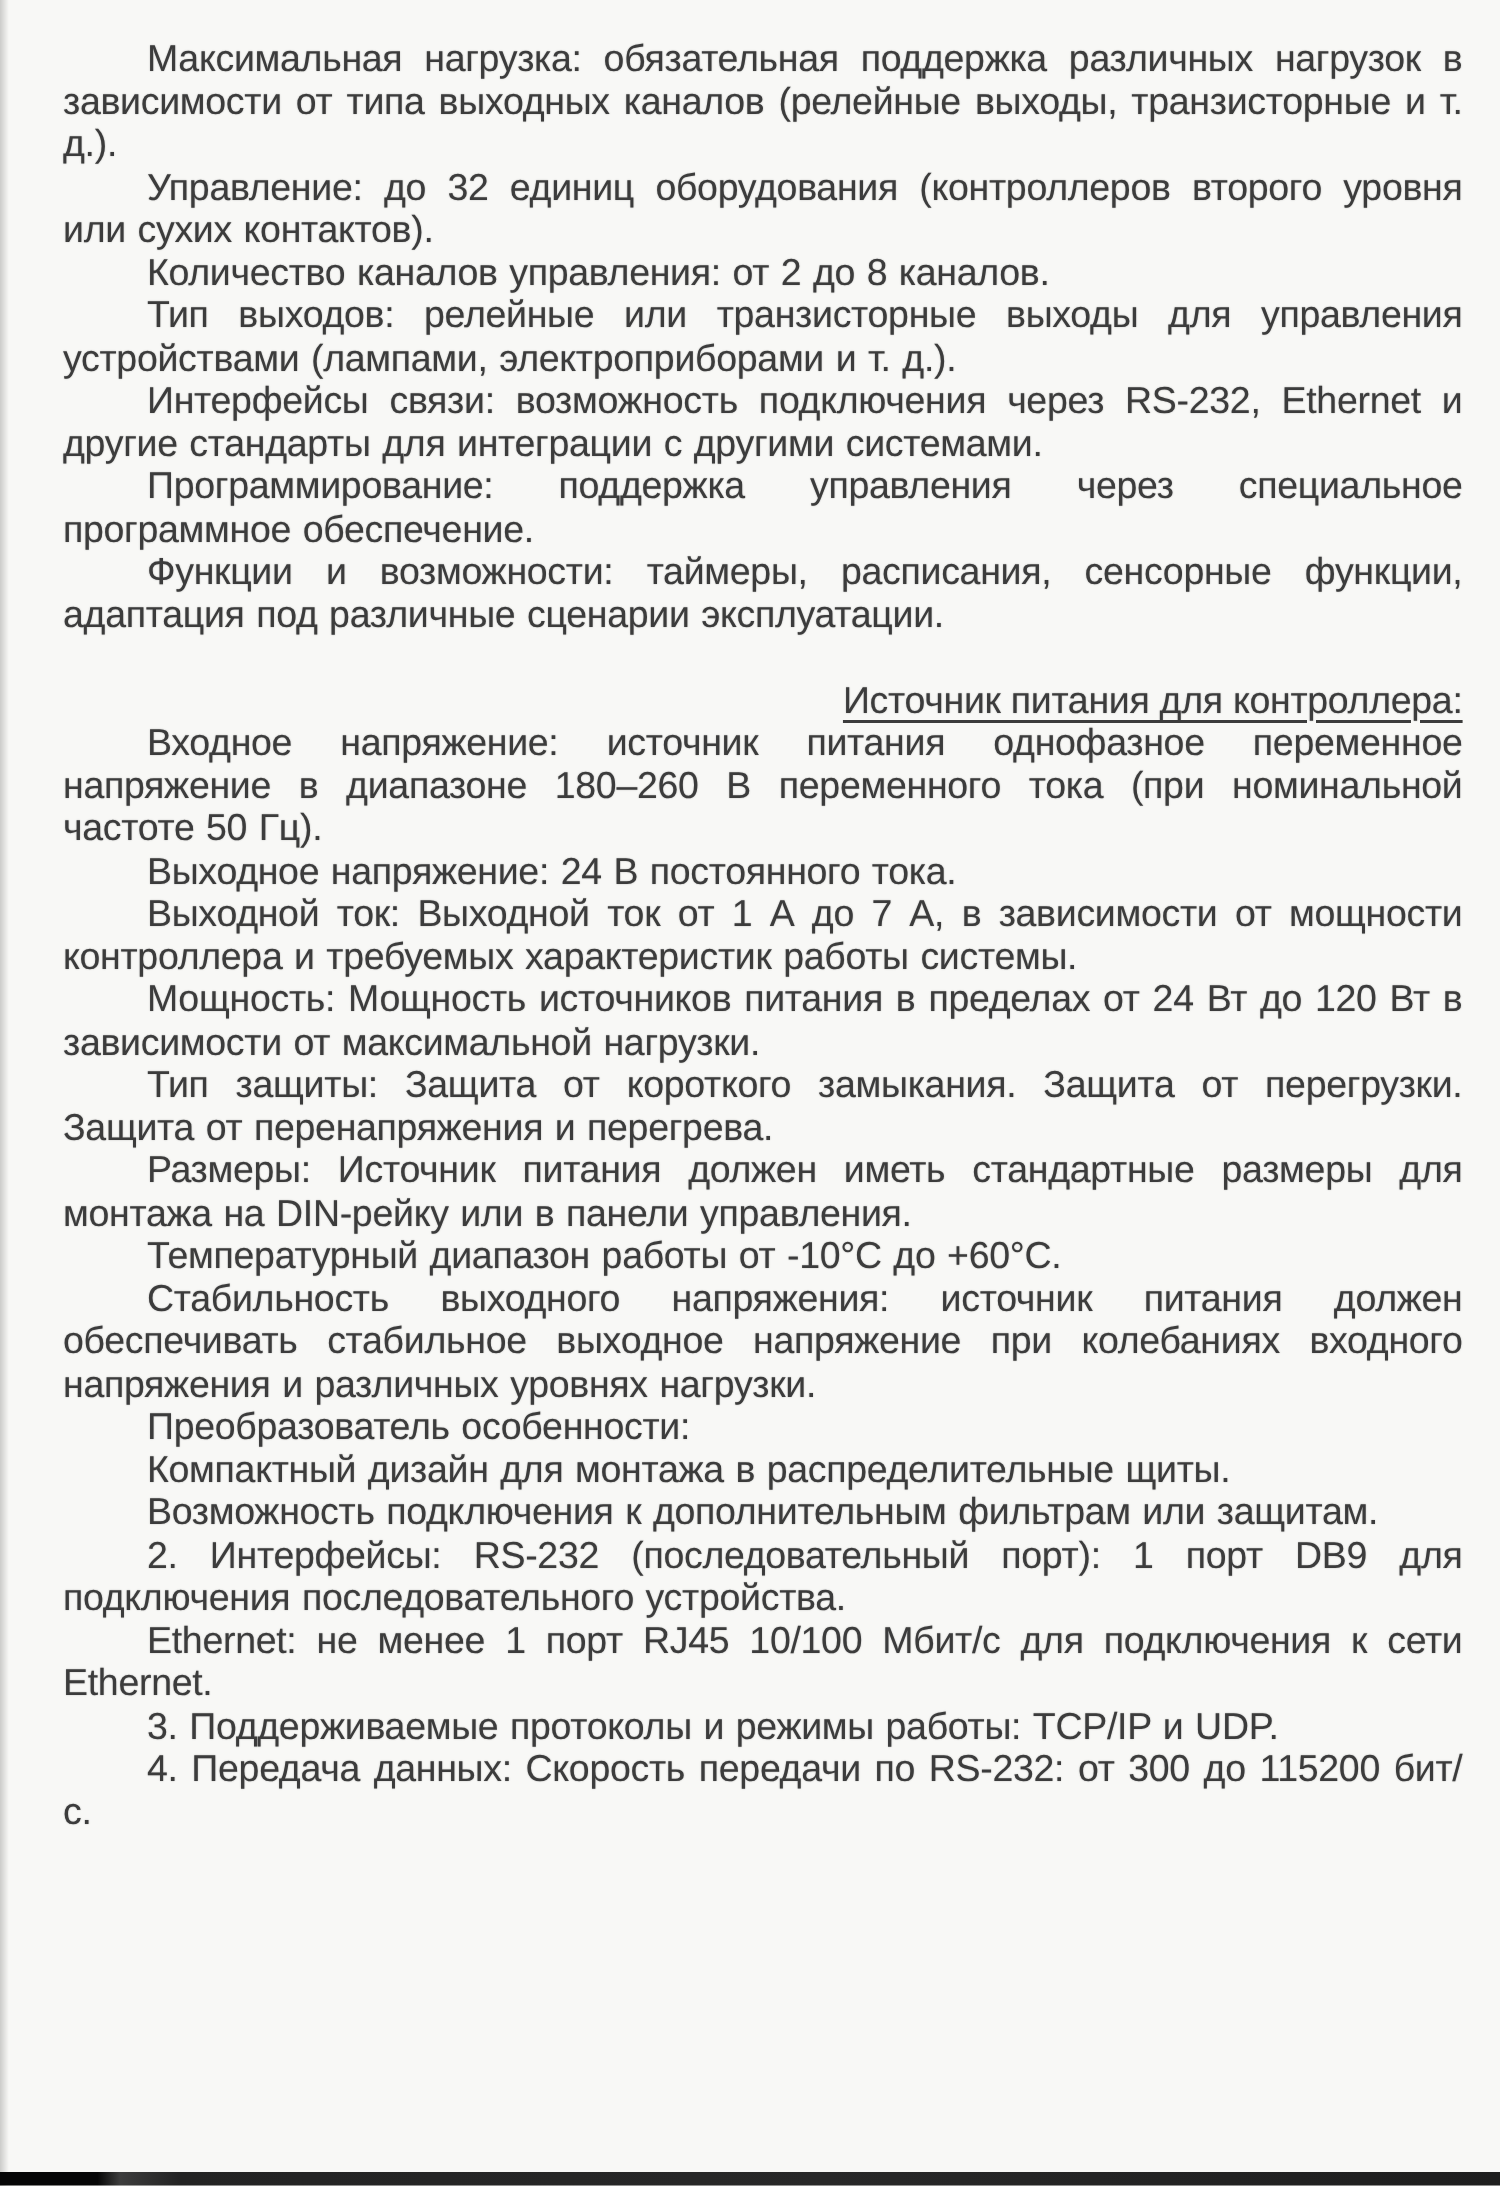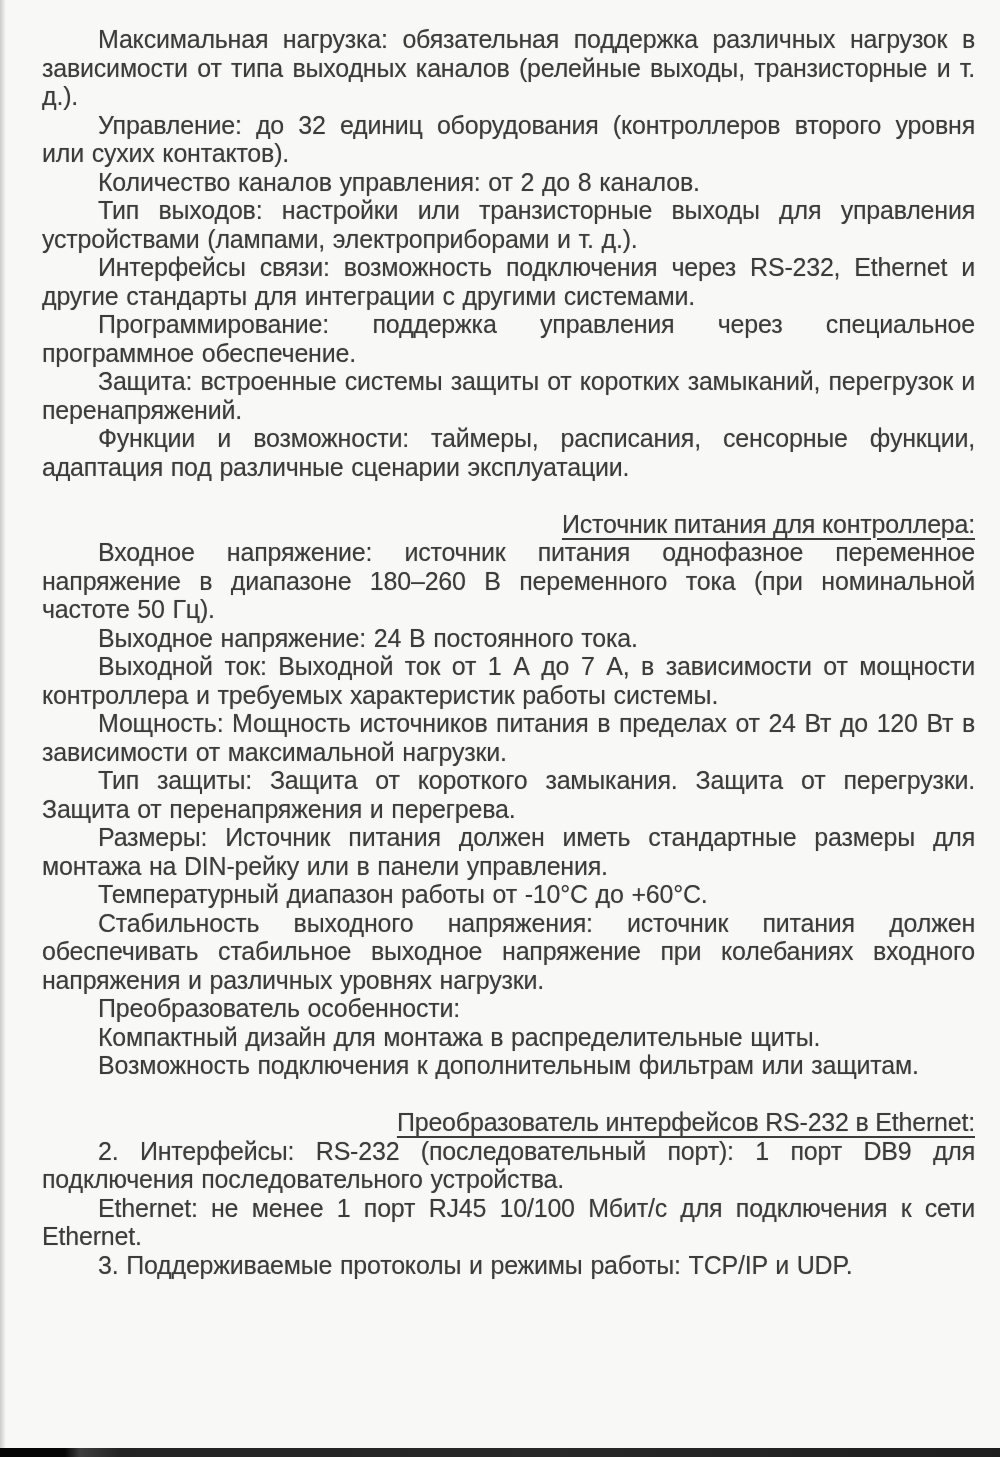--- a/index.html
+++ b/index.html
@@ -71,44 +71,43 @@
 </style>
 </head>
 <body>
 
 <div class="page">
 
   <section>
     <p>Максимальная нагрузка: обязательная поддержка различных нагрузок в зависимости от типа выходных каналов (релейные выходы, транзисторные и т. д.).</p>
     <p>Управление: до 32 единиц оборудования (контроллеров второго уровня или сухих контактов).</p>
     <p>Количество каналов управления: от 2 до 8 каналов.</p>
-    <p>Тип выходов: настройки или транзисторные выходы для управления устройствами (лампами, электроприборами и т. д.).</p>
+    <p>Тип выходов: релейные или транзисторные выходы для управления устройствами (лампами, электроприборами и т. д.).</p>
     <p>Интерфейсы связи: возможность подключения через RS-232, Ethernet и другие стандарты для интеграции с другими системами.</p>
     <p>Программирование: поддержка управления через специальное программное обеспечение.</p>
-    <p>Защита: встроенные системы защиты от коротких замыканий, перегрузок и перенапряжений.</p>
     <p>Функции и возможности: таймеры, расписания, сенсорные функции, адаптация под различные сценарии эксплуатации.</p>
   </section>
 
   <section>
     <h2><span class="u">Источник питания для контроллера:</span></h2>
     <p>Входное напряжение: источник питания однофазное переменное напряжение в диапазоне 180–260 В переменного тока (при номинальной частоте 50 Гц).</p>
     <p>Выходное напряжение: 24 В постоянного тока.</p>
     <p>Выходной ток: Выходной ток от 1 А до 7 А, в зависимости от мощности контроллера и требуемых характеристик работы системы.</p>
     <p>Мощность: Мощность источников питания в пределах от 24 Вт до 120 Вт в зависимости от максимальной нагрузки.</p>
     <p>Тип защиты: Защита от короткого замыкания. Защита от перегрузки. Защита от перенапряжения и перегрева.</p>
     <p>Размеры: Источник питания должен иметь стандартные размеры для монтажа на DIN-рейку или в панели управления.</p>
     <p>Температурный диапазон работы от -10°C до +60°C.</p>
     <p>Стабильность выходного напряжения: источник питания должен обеспечивать стабильное выходное напряжение при колебаниях входного напряжения и различных уровнях нагрузки.</p>
     <p>Преобразователь особенности:</p>
     <p>Компактный дизайн для монтажа в распределительные щиты.</p>
     <p>Возможность подключения к дополнительным фильтрам или защитам.</p>
   </section>
 
   <section>
-    <h2><span class="u">Преобразователь интерфейсов RS-232 в Ethernet:</span></h2>
     <p>2. Интерфейсы: RS-232 (последовательный порт): 1 порт DB9 для подключения последовательного устройства.</p>
     <p>Ethernet: не менее 1 порт RJ45 10/100 Мбит/с для подключения к сети Ethernet.</p>
     <p>3. Поддерживаемые протоколы и режимы работы: TCP/IP и UDP.</p>
+    <p>4. Передача данных: Скорость передачи по RS-232: от 300 до 115200 бит/с.</p>
   </section>
 
 </div>
 
 <div class="scan-bar"></div>
 
 </body></html>

